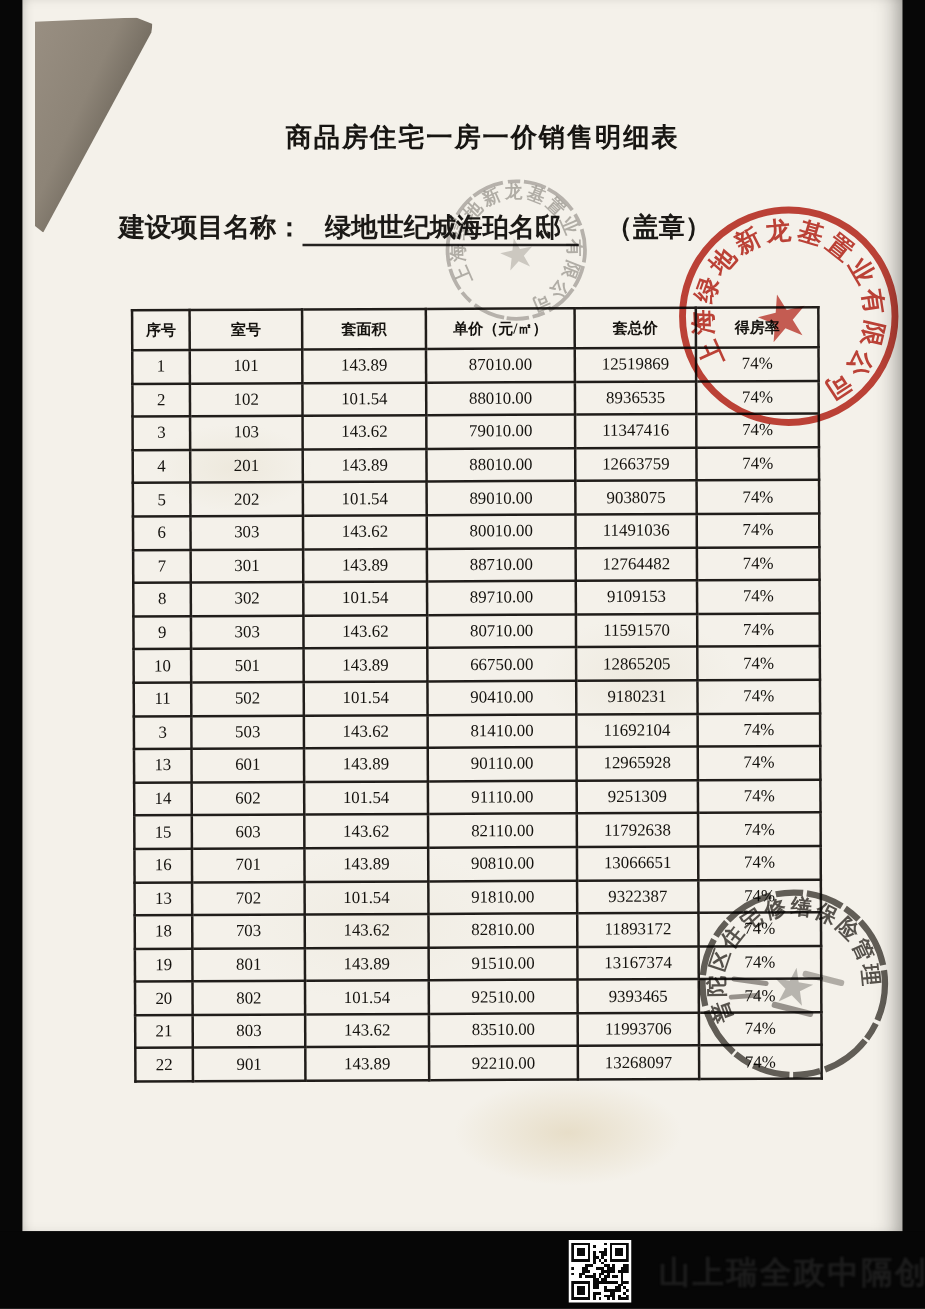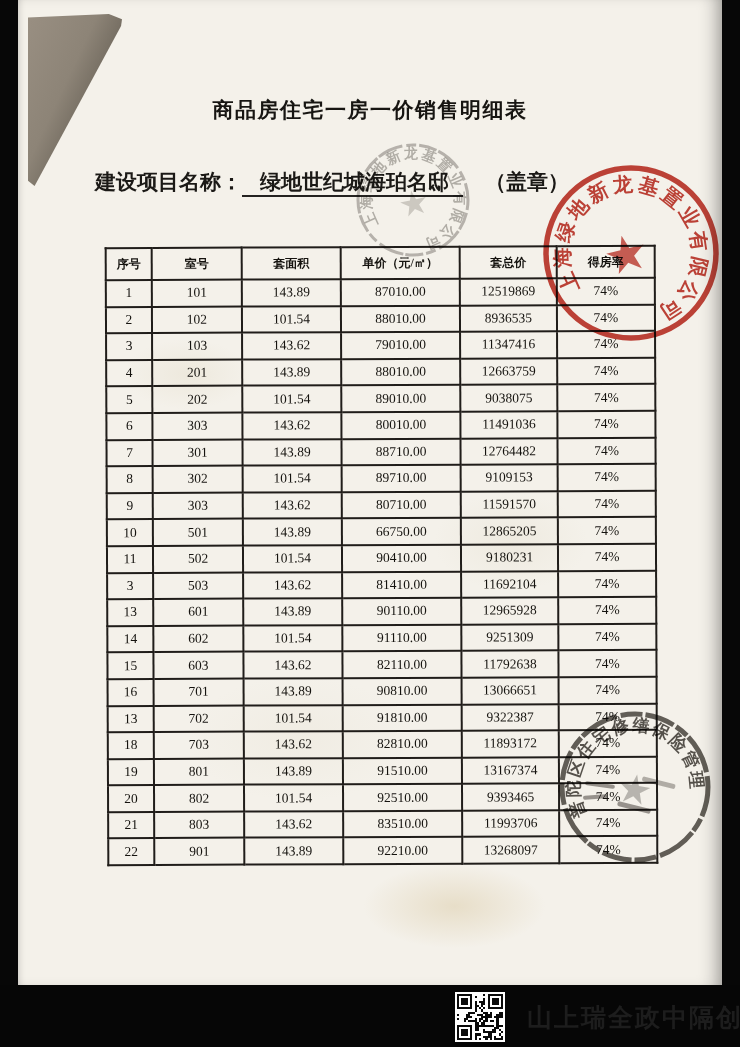--- a/index.html
+++ b/index.html
@@ -20,21 +20,21 @@
     box-shadow:inset -16px 0 20px -14px rgba(0,0,0,.45), inset 6px 0 10px -8px rgba(0,0,0,.35);
   }
   
   .corner-artifact{
     position:absolute;left:10px;top:14px;width:94px;height:172px;
     background:linear-gradient(115deg,#998f82 0%,#8d8477 40%,#6b6459 66%,#3a362f 88%,#2b2823 100%);
     clip-path:polygon(0% 2%, 86% 0%, 100% 3%, 99% 7%, 7% 100%, 0% 97%);
     filter:blur(.5px);
   }
   .doc-title{
-    position:absolute;left:0;top:96px;width:100%;text-align:center;
+    position:absolute;left:16px;top:96px;width:100%;text-align:center;
     font-size:21px;font-weight:700;letter-spacing:1.5px;color:#171512;margin:0;
   }
   .field-row{position:absolute;left:77px;font-size:21px;font-weight:700;color:#1b1916;white-space:nowrap;}
   .field-row.f1{top:168px;}
   .field-row.f2{top:211px;}
   .field-value{border-bottom:2px solid #242220;padding:0 14px 1px 18px;}
   .field-suffix{margin-left:22px;}
   
   .price-table{
     position:absolute;left:88px;top:246px;width:549px;

